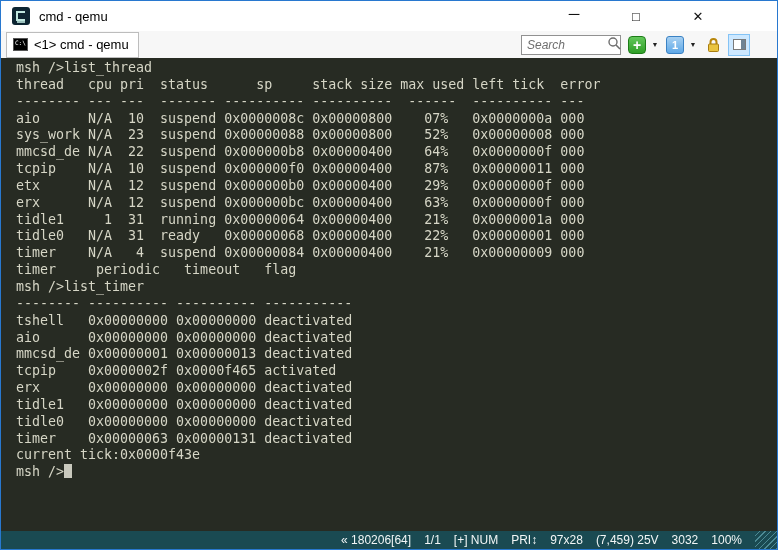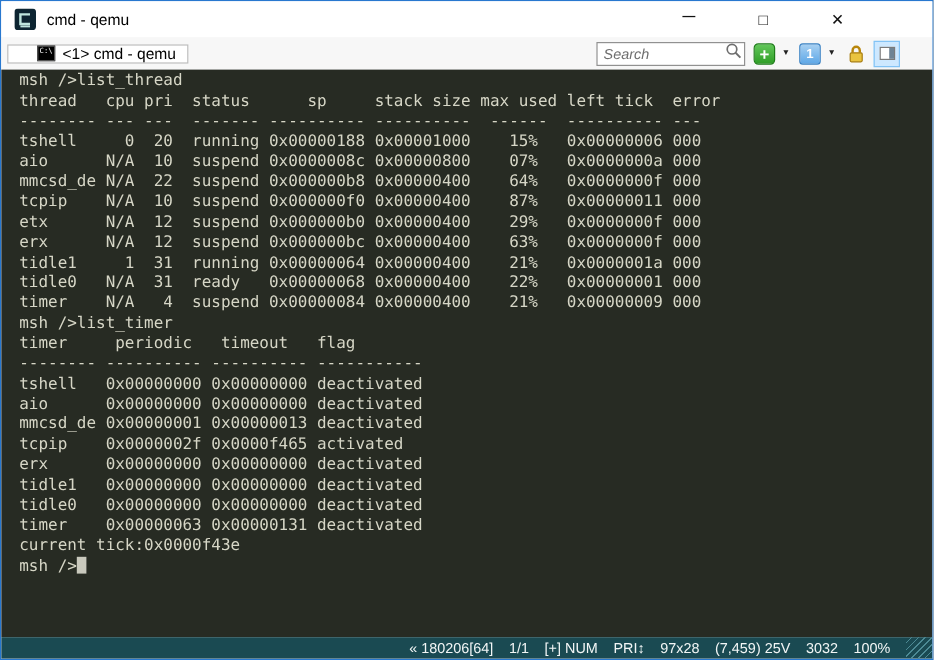--- a/index.html
+++ b/index.html
@@ -33,35 +33,35 @@
   .win-btn.close span { font-size:13px; }
 
   
   .tabbar {
     height:27px; flex:0 0 27px;
     display:flex; align-items:center;
     background:#f7f7f7;
     padding:0 5px 0 5px;
   }
   .tab {
-    height:16px; display:flex; align-items:center;
+    height:26px; display:flex; align-items:center;
     background:#ffffff; border:1px solid #bdbdbd;
-    padding:0 9px 0 24px; gap:6px;
+    padding:0 9px 0 6px; gap:6px;
   }
   .cmd-icon {
     width:15px; height:13px; background:#000000;
     border:1px solid #555;
     color:#ffffff; font-family:"DejaVu Sans Mono", monospace;
     font-size:6px; line-height:6px; padding:1px 0 0 1px;
   }
   .tab-label { font-size:13px; color:#000000; white-space:pre; }
   .tab-spacer { flex:1; }
 
   .search-wrap {
-    width:124px; height:20px; border:1px solid #919191; background:#ffffff;
+    width:100px; height:20px; border:1px solid #919191; background:#ffffff;
     display:flex; align-items:center; padding:0 2px 0 5px; margin-right:7px;
   }
   .search-wrap input {
     border:none; outline:none; flex:1; width:80px;
     font-family:"Liberation Sans", sans-serif;
     font-size:12px; font-style:italic; color:#333;
   }
   .search-wrap input::placeholder { color:#6e6e6e; font-style:italic; }
   .magnifier { flex:0 0 14px; }
 
@@ -208,31 +208,31 @@
       <i></i>
         <i></i>
         <i></i>
     </div>
   </div>
 
   <div class="terminal">
       <div class="term-line">msh /&gt;list_thread</div>
       <div class="term-line">thread   cpu pri  status      sp     stack size max used left tick  error</div>
       <div class="term-line">-------- --- ---  ------- ---------- ----------  ------  ---------- ---</div>
-      <div class="term-line">tshell     0  20  running 0x00000188 0x00001000    15%   0x00000006 000</div>
       <div class="term-line">aio      N/A  10  suspend 0x0000008c 0x00000800    07%   0x0000000a 000</div>
+      <div class="term-line">sys_work N/A  23  suspend 0x00000088 0x00000800    52%   0x00000008 000</div>
       <div class="term-line">mmcsd_de N/A  22  suspend 0x000000b8 0x00000400    64%   0x0000000f 000</div>
       <div class="term-line">tcpip    N/A  10  suspend 0x000000f0 0x00000400    87%   0x00000011 000</div>
       <div class="term-line">etx      N/A  12  suspend 0x000000b0 0x00000400    29%   0x0000000f 000</div>
       <div class="term-line">erx      N/A  12  suspend 0x000000bc 0x00000400    63%   0x0000000f 000</div>
       <div class="term-line">tidle1     1  31  running 0x00000064 0x00000400    21%   0x0000001a 000</div>
       <div class="term-line">tidle0   N/A  31  ready   0x00000068 0x00000400    22%   0x00000001 000</div>
       <div class="term-line">timer    N/A   4  suspend 0x00000084 0x00000400    21%   0x00000009 000</div>
+      <div class="term-line">timer     periodic   timeout   flag</div>
       <div class="term-line">msh /&gt;list_timer</div>
-      <div class="term-line">timer     periodic   timeout   flag</div>
       <div class="term-line">-------- ---------- ---------- -----------</div>
       <div class="term-line">tshell   0x00000000 0x00000000 deactivated</div>
       <div class="term-line">aio      0x00000000 0x00000000 deactivated</div>
       <div class="term-line">mmcsd_de 0x00000001 0x00000013 deactivated</div>
       <div class="term-line">tcpip    0x0000002f 0x0000f465 activated</div>
       <div class="term-line">erx      0x00000000 0x00000000 deactivated</div>
       <div class="term-line">tidle1   0x00000000 0x00000000 deactivated</div>
       <div class="term-line">tidle0   0x00000000 0x00000000 deactivated</div>
       <div class="term-line">timer    0x00000063 0x00000131 deactivated</div>
       <div class="term-line">current tick:0x0000f43e</div>

